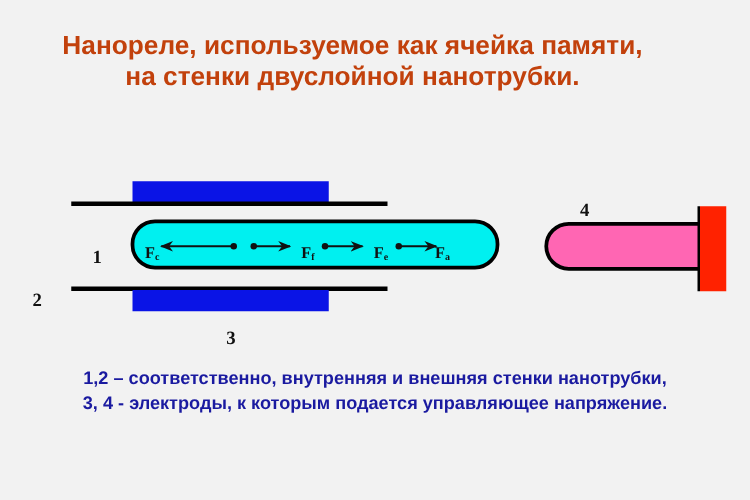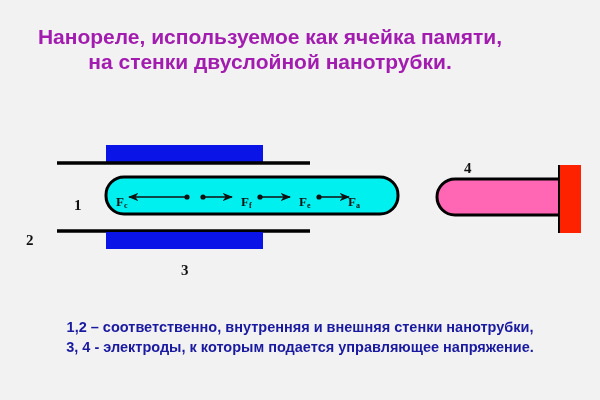--- a/index.html
+++ b/index.html
@@ -1,20 +1,20 @@
 <!DOCTYPE html>
 <html><head>
 <meta charset="utf-8">
 <style>
   html, body { margin:0; padding:0; }
   body { width:600px; height:400px; background:#f2f2f2; position:relative; overflow:hidden; font-family:"Liberation Sans", sans-serif; }
-  .title { position:absolute; left:4px; width:532px; text-align:center; font-weight:bold; font-size:21px; color:#a21caf; line-height:26px; }
+  .title { position:absolute; left:16px; width:532px; text-align:center; font-weight:bold; font-size:21px; color:#c2410c; line-height:26px; }
   .t1 { top:24px; }
   .t2 { top:49px; }
-  .caption { position:absolute; left:0; width:600px; text-align:center; font-weight:bold; font-size:14.5px; color:#1a1aa0; line-height:20px;margin-top:24px; }
+  .caption { position:absolute; left:0; width:600px; text-align:center; font-weight:bold; font-size:14.5px; color:#1a1aa0; line-height:20px; }
   .c1 { top:293px; }
   .c2 { top:313px; }
   svg { position:absolute; left:0; top:0; }
   .num { font-family:"Liberation Serif", serif; font-weight:bold; font-size:15px; fill:#111; }
   .flab { font-family:"Liberation Serif", serif; font-weight:bold; font-size:13px; fill:#111; }
   .fsub { font-size:8px; }
 </style>
 </head>
 <body>
 

